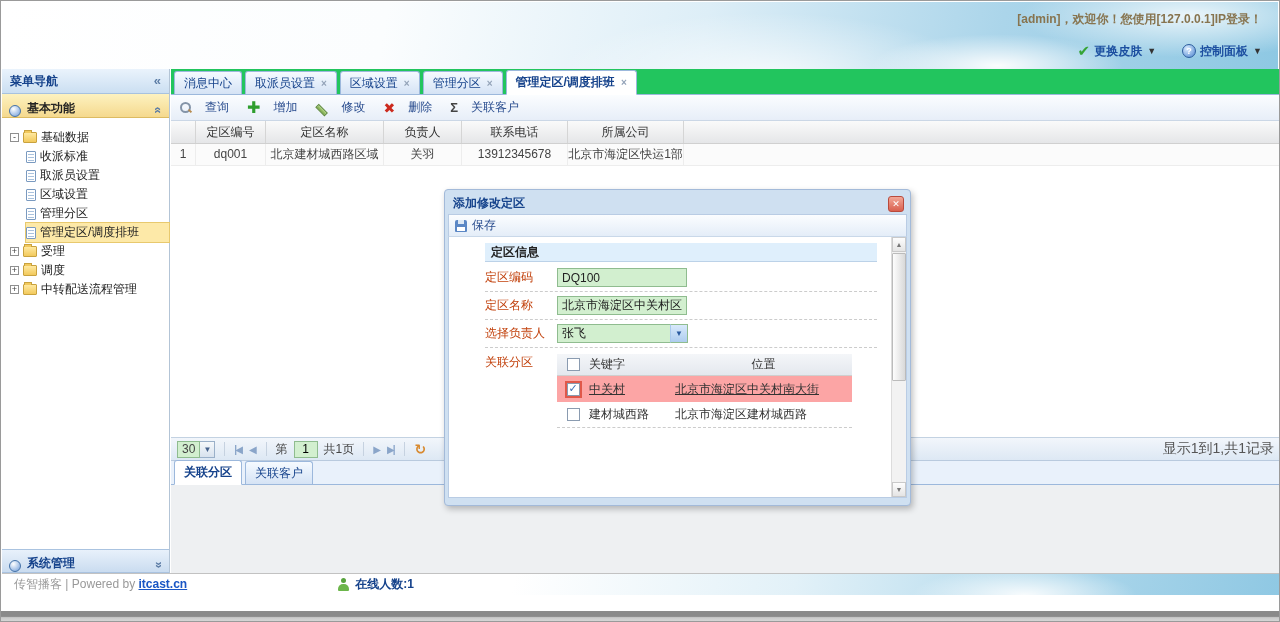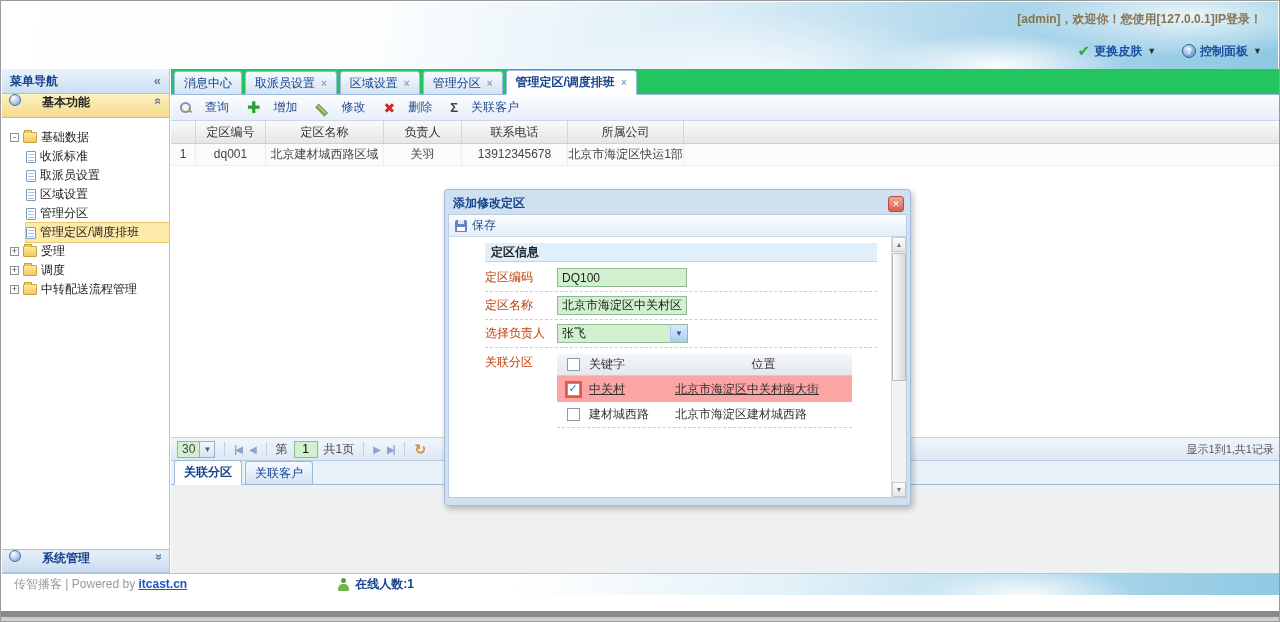--- a/index.html
+++ b/index.html
@@ -25,21 +25,21 @@
   .q-orb { display:inline-block; width:14px; height:14px; border-radius:50%; border:1px solid #2d5e9e;
            background:radial-gradient(circle at 35% 30%, #ddeeff, #4c84cf); color:#fff; font-size:9px;
            font-weight:bold; text-align:center; line-height:13px; }
 
   
   #sidebar { position:absolute; left:1px; top:68px; width:168px; height:504px; background:#fff;
              border-right:1px solid #b3c4d6; }
   #side-title { height:25px; background:linear-gradient(#eaf3fc,#cbdff2); border-bottom:1px solid #a8c2de;
                 color:#15428b; font-weight:bold; line-height:24px; padding:0 8px; display:flex; justify-content:space-between; }
   .collapse-btn { color:#5c7ca5; cursor:pointer; font-size:13px; }
-  .acc-hd { height:24px; display:flex; align-items:flex-start; gap:21px; padding:0 7px; font-weight:bold; cursor:pointer; }
+  .acc-hd { height:24px; display:flex; align-items:flex-end; gap:6px; padding:0 7px; font-weight:bold; cursor:pointer; }
   .acc-hd.active { background:linear-gradient(#fdf2c0,#f5d98e); border-bottom:1px solid #dcbb62; color:#222; }
   .acc-hd.idle { background:linear-gradient(#e8f1fb,#cadcf0); border-top:1px solid #aac3e0; border-bottom:1px solid #aac3e0; color:#15428b; }
   .orb { width:12px; height:12px; border-radius:50%; border:1px solid #4472a8;
          background:radial-gradient(circle at 35% 30%, #fff, #6e9bd8); }
   .acc-arrows { margin-left:auto; color:#5c7ca5; font-size:12px; display:inline-block; }
   .up-ch { transform:rotate(90deg); }  .down-ch { transform:rotate(-90deg); }
   #tree { padding:10px 0 0 8px; }
   .trow { display:flex; align-items:center; gap:4px; height:19px; cursor:pointer; white-space:nowrap; }
   .trow .lbl { color:#222; }
   .indent1 { margin-left:16px; } 
@@ -89,21 +89,21 @@
   .psep { width:1px; height:14px; background:#c6d2e0; margin:0 3px; }
   .green-box { background:#d2efcf; border:1px solid #8fbc8f; height:17px; line-height:15px; padding:0 4px; }
   #page-size { display:flex; align-items:center; }
   #page-size .dd { width:15px; height:17px; border:1px solid #9ab0c9; border-left:none; background:linear-gradient(#f5f8fb,#d8e2ee);
                    font-size:8px; color:#44618c; text-align:center; line-height:16px; cursor:pointer; }
   .parrow { color:#8aa5c9; font-size:10px; cursor:pointer; }
   .pfirst::before{content:"|";font-weight:bold;margin-right:-2px;}
   .plast::after{content:"|";font-weight:bold;margin-left:-2px;}
   #page-input { width:24px; text-align:center; font-size:12px; }
   .refresh { color:#d88a30; font-size:14px; font-weight:bold; cursor:pointer; }
-  #pager-summary { margin-left:auto; color:#555; font-size:11px; }
+  #pager-summary { margin-left:auto; color:#555; font-size:14px; }
 
   
   #south-tabs { height:25px; background:#e9f1fb; border-top:1px solid #b9cade; border-bottom:1px solid #9cb8dc;
                 display:flex; align-items:flex-end; padding:3px 0 0 3px; gap:3px; }
   #south-body { height:92px; background:#eef0f2; }
 
   
   #footer { position:absolute; left:1px; top:572px; width:1278px; height:22px; border-top:1px solid #c2c2c2;
             background:
               radial-gradient(ellipse 160px 40px at 80% 100%, rgba(255,255,255,.9), rgba(255,255,255,0) 70%),

